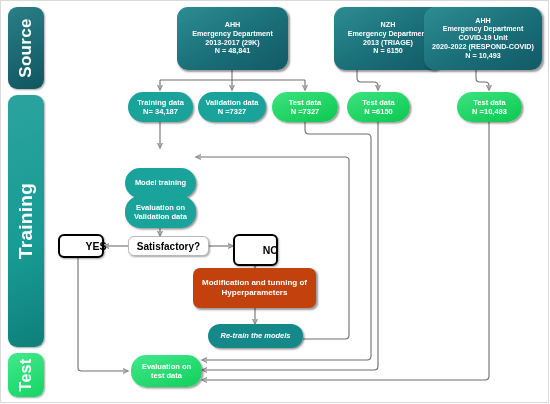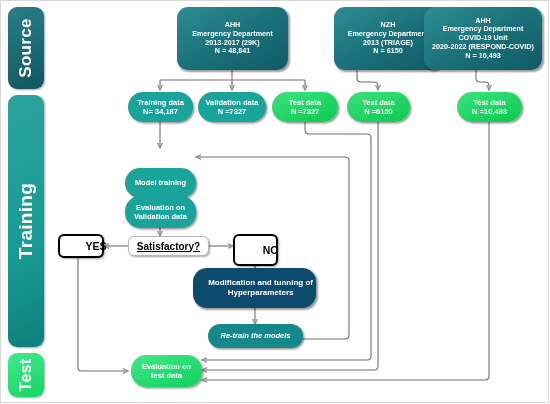--- a/index.html
+++ b/index.html
@@ -30,21 +30,21 @@
         color:#ffffff;font-weight:bold;line-height:1.22;
         border-radius:15px;box-shadow:1.5px 1.5px 2px rgba(0,0,0,.4);}
   .node .txt{padding:0 3px;white-space:pre-line;}
 
   .src{background:linear-gradient(150deg,#2c8d92 0%,#1a6e78 55%,#115a66 100%);
        font-size:7.2px;border-radius:11px;}
   .teal{background:#1aa39a;font-size:7.5px;}
   .teal-dark{background:#15888a;font-size:7.5px;}
   .green{background:linear-gradient(160deg,#3ce37f 0%,#0bc84f 100%);font-size:7.5px;}
   .green-eval{background:linear-gradient(160deg,#41e98b 0%,#10cf5c 100%);font-size:7.5px;}
-  .red{background:#0c4a6e;font-size:8px;border-radius:14px;justify-content:flex-end;}
+  .red{background:#c2410c;font-size:8px;border-radius:7px;}
 
   .decision{position:absolute;box-sizing:border-box;display:flex;
         align-items:center;justify-content:center;text-align:center;
         background:#ffffff;border-radius:6px;font-weight:bold;
         box-shadow:1px 1px 2px rgba(0,0,0,.35);}
   .dec-strong{border:2.2px solid #000000;color:#000000;font-size:10.5px;padding-left:30px;}
   .dec-soft{border:1px solid #b8b8b8;color:#000000;font-size:10px;}
 
   svg.wires{position:absolute;left:0;top:0;width:550px;height:404px;
         pointer-events:none;}
@@ -163,21 +163,21 @@
 
   <div class="node teal" style="left:125px;top:196px;width:71px;height:32px;">
     <div class="txt">Evaluation on
 Validation data</div>
   </div>
 
   <div class="decision dec-strong" style="left:58px;top:234px;width:46px;height:24px;">
     <span>YES</span>
   </div>
 
-  <div class="decision dec-soft" style="left:128px;top:236px;width:81px;height:20px;text-decoration:underline;">
+  <div class="decision dec-soft" style="left:128px;top:236px;width:81px;height:20px;">
     <span>Satisfactory?</span>
   </div>
 
   <div class="decision dec-strong" style="left:233px;top:234px;width:45px;height:32px;">
     <span>NO</span>
   </div>
 
   <div class="node red" style="left:193px;top:268px;width:123px;height:40px;">
     <div class="txt">Modification and tunning of
 Hyperparameters</div>

